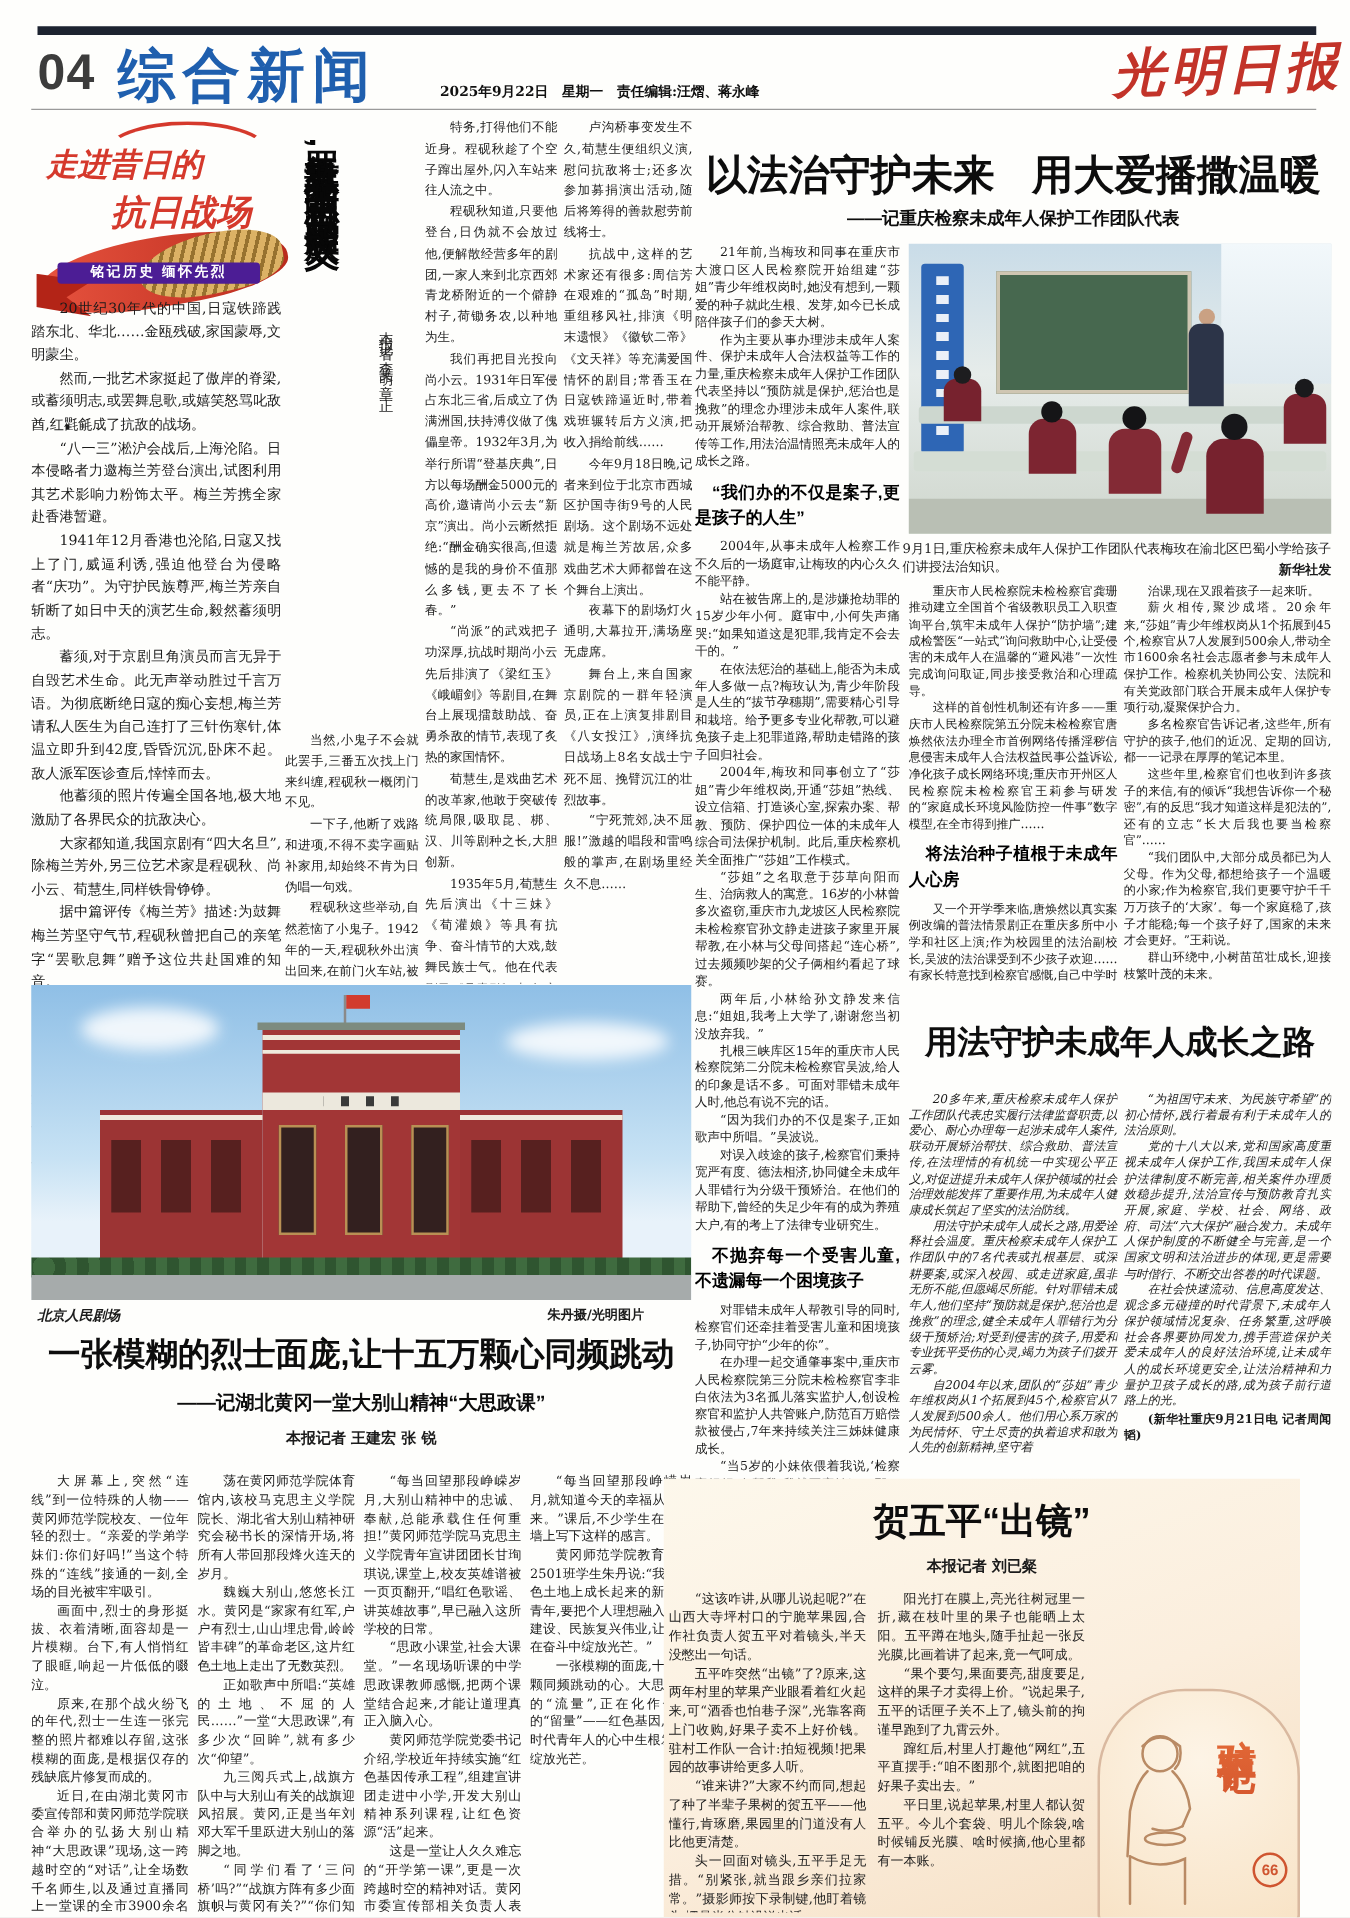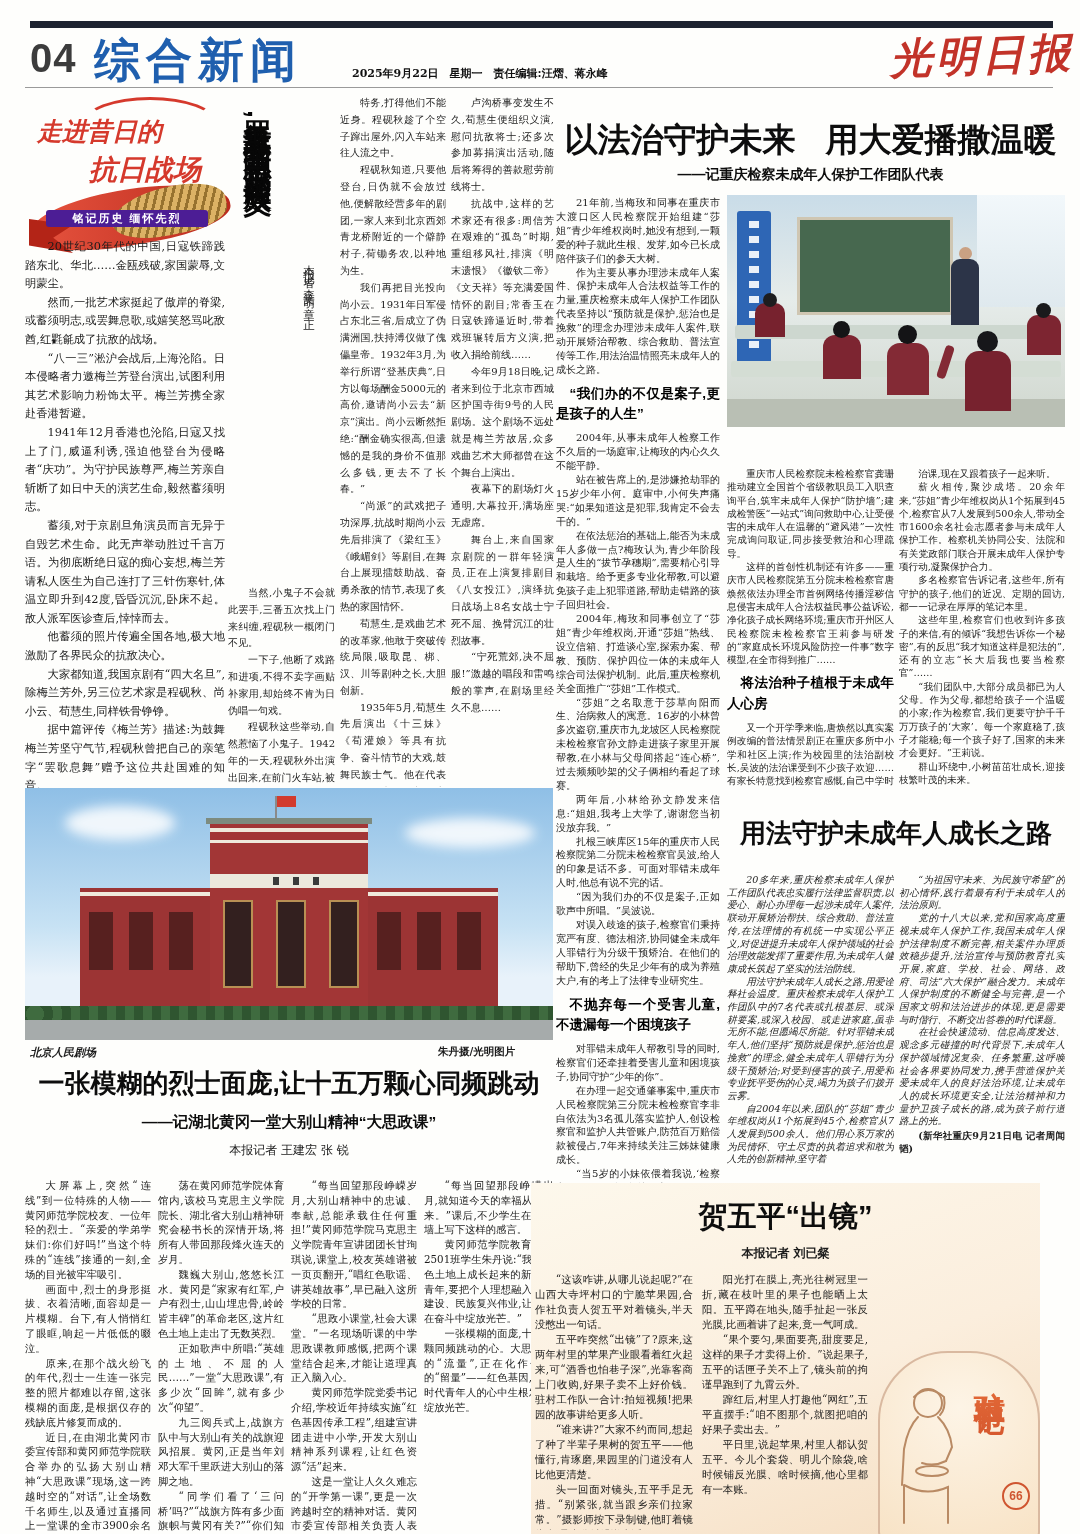--- a/index.html
+++ b/index.html
@@ -150,21 +150,21 @@
     <div class="abs" style="left:64px;top:124px;width:112px;height:58px;background:repeating-linear-gradient(90deg,#57201f 0 24px,#9c3434 24px 40px)"></div>
     <div class="abs" style="left:352px;top:124px;width:112px;height:58px;background:repeating-linear-gradient(90deg,#57201f 0 24px,#9c3434 24px 40px)"></div>
     <div class="abs" style="left:0;top:218px;width:528px;height:16px;background:repeating-radial-gradient(circle at 10px 8px,#3f6b3f 0 9px,#2f5530 9px 18px)"></div>
     <div class="abs" style="left:0;top:232px;width:528px;height:20px;background:#a6abab"></div>
   </div>
   <div class="abs" style="left:30px;top:1045px;font-size:11px;font-weight:700;font-style:italic">北京人民剧场</div>
   <div class="abs credit" style="left:438px;top:1045px;font-size:10.5px">朱丹摄/光明图片</div>
 
   <div class="abs h-sans center" style="left:25px;top:1066px;width:528px;font-size:26px">一张模糊的烈士面庞,让十五万颗心同频跳动</div>
   <div class="abs h-sans center" style="left:25px;top:1112px;width:528px;font-size:15.5px;font-weight:700">——记湖北黄冈一堂大别山精神“大思政课”</div>
-  <div class="abs center" style="left:25px;top:1142px;width:528px;font-size:12px;font-weight:400">本报记者 王建宏 张 锐</div>
+  <div class="abs center" style="left:25px;top:1142px;width:528px;font-size:12px;font-weight:700">本报记者 王建宏 张 锐</div>
 
   <div class="abs t szc clip" style="left:25px;top:1178px;width:126px;height:356px">
     <div>
         <p>大屏幕上,突然“连线”到一位特殊的人物——黄冈师范学院校友、一位年轻的烈士。“亲爱的学弟学妹们:你们好吗!”当这个特殊的“连线”接通的一刻,全场的目光被牢牢吸引。</p>
         <p>画面中,烈士的身形挺拔、衣着清晰,面容却是一片模糊。台下,有人悄悄红了眼眶,响起一片低低的啜泣。</p>
         <p>原来,在那个战火纷飞的年代,烈士一生连一张完整的照片都难以存留,这张模糊的面庞,是根据仅存的残缺底片修复而成的。</p>
         <p>近日,在由湖北黄冈市委宣传部和黄冈师范学院联合举办的弘扬大别山精神“大思政课”现场,这一跨越时空的“对话”,让全场数千名师生,以及通过直播同上一堂课的全市3900余名思政教师、高校和中职学校15万余名师生,共同接受精神洗礼。</p>
       </div>
   </div>
   <div class="abs t szc clip" style="left:158px;top:1178px;width:126px;height:356px">
@@ -213,20 +213,24 @@
     <div class="abs" style="left:96px;top:140px;width:38px;height:44px;border-radius:12px 12px 0 0;background:#7d2531"></div>
     <div class="abs" style="left:106px;top:126px;width:17px;height:17px;border-radius:50%;background:#151517"></div>
     <div class="abs" style="left:160px;top:148px;width:42px;height:52px;border-radius:13px 13px 0 0;background:#832a35"></div>
     <div class="abs" style="left:171px;top:130px;width:19px;height:19px;border-radius:50%;background:#141416"></div>
     <div class="abs" style="left:214px;top:150px;width:9px;height:34px;border-radius:4px;background:#832a35;transform:rotate(18deg)"></div>
     <div class="abs" style="left:238px;top:156px;width:46px;height:60px;border-radius:14px 14px 0 0;background:#77222e"></div>
     <div class="abs" style="left:250px;top:136px;width:21px;height:21px;border-radius:50%;background:#17171a"></div>
     <div class="abs" style="left:300px;top:120px;width:34px;height:40px;border-radius:11px 11px 0 0;background:#7d2531"></div>
     <div class="abs" style="left:309px;top:108px;width:15px;height:15px;border-radius:50%;background:#1a1a1c"></div>
   </div>
+  <div class="abs cap" style="left:722px;top:432px;width:343px;height:32px">
+    <span>9月1日,重庆检察未成年人保护工作团队代表梅玫在渝北区巴蜀小学给孩子们讲授法治知识。</span>
+    <span class="abs credit" style="right:0;bottom:0">新华社发</span>
+  </div>
 
   <div class="abs t lawc clip" style="left:556px;top:196px;width:164px;height:987px">
     <div>
         <p>21年前,当梅玫和同事在重庆市大渡口区人民检察院开始组建“莎姐”青少年维权岗时,她没有想到,一颗爱的种子就此生根、发芽,如今已长成陪伴孩子们的参天大树。</p>
         <p>作为主要从事办理涉未成年人案件、保护未成年人合法权益等工作的力量,重庆检察未成年人保护工作团队代表坚持以“预防就是保护,惩治也是挽救”的理念办理涉未成年人案件,联动开展矫治帮教、综合救助、普法宣传等工作,用法治温情照亮未成年人的成长之路。</p>
       </div>
     <div class="sub">“我们办的不仅是案子,更是孩子的人生”</div>
     <div>
         <p>2004年,从事未成年人检察工作不久后的一场庭审,让梅玫的内心久久不能平静。</p>
         <p>站在被告席上的,是涉嫌抢劫罪的15岁少年小何。庭审中,小何失声痛哭:“如果知道这是犯罪,我肯定不会去干的。”</p>

